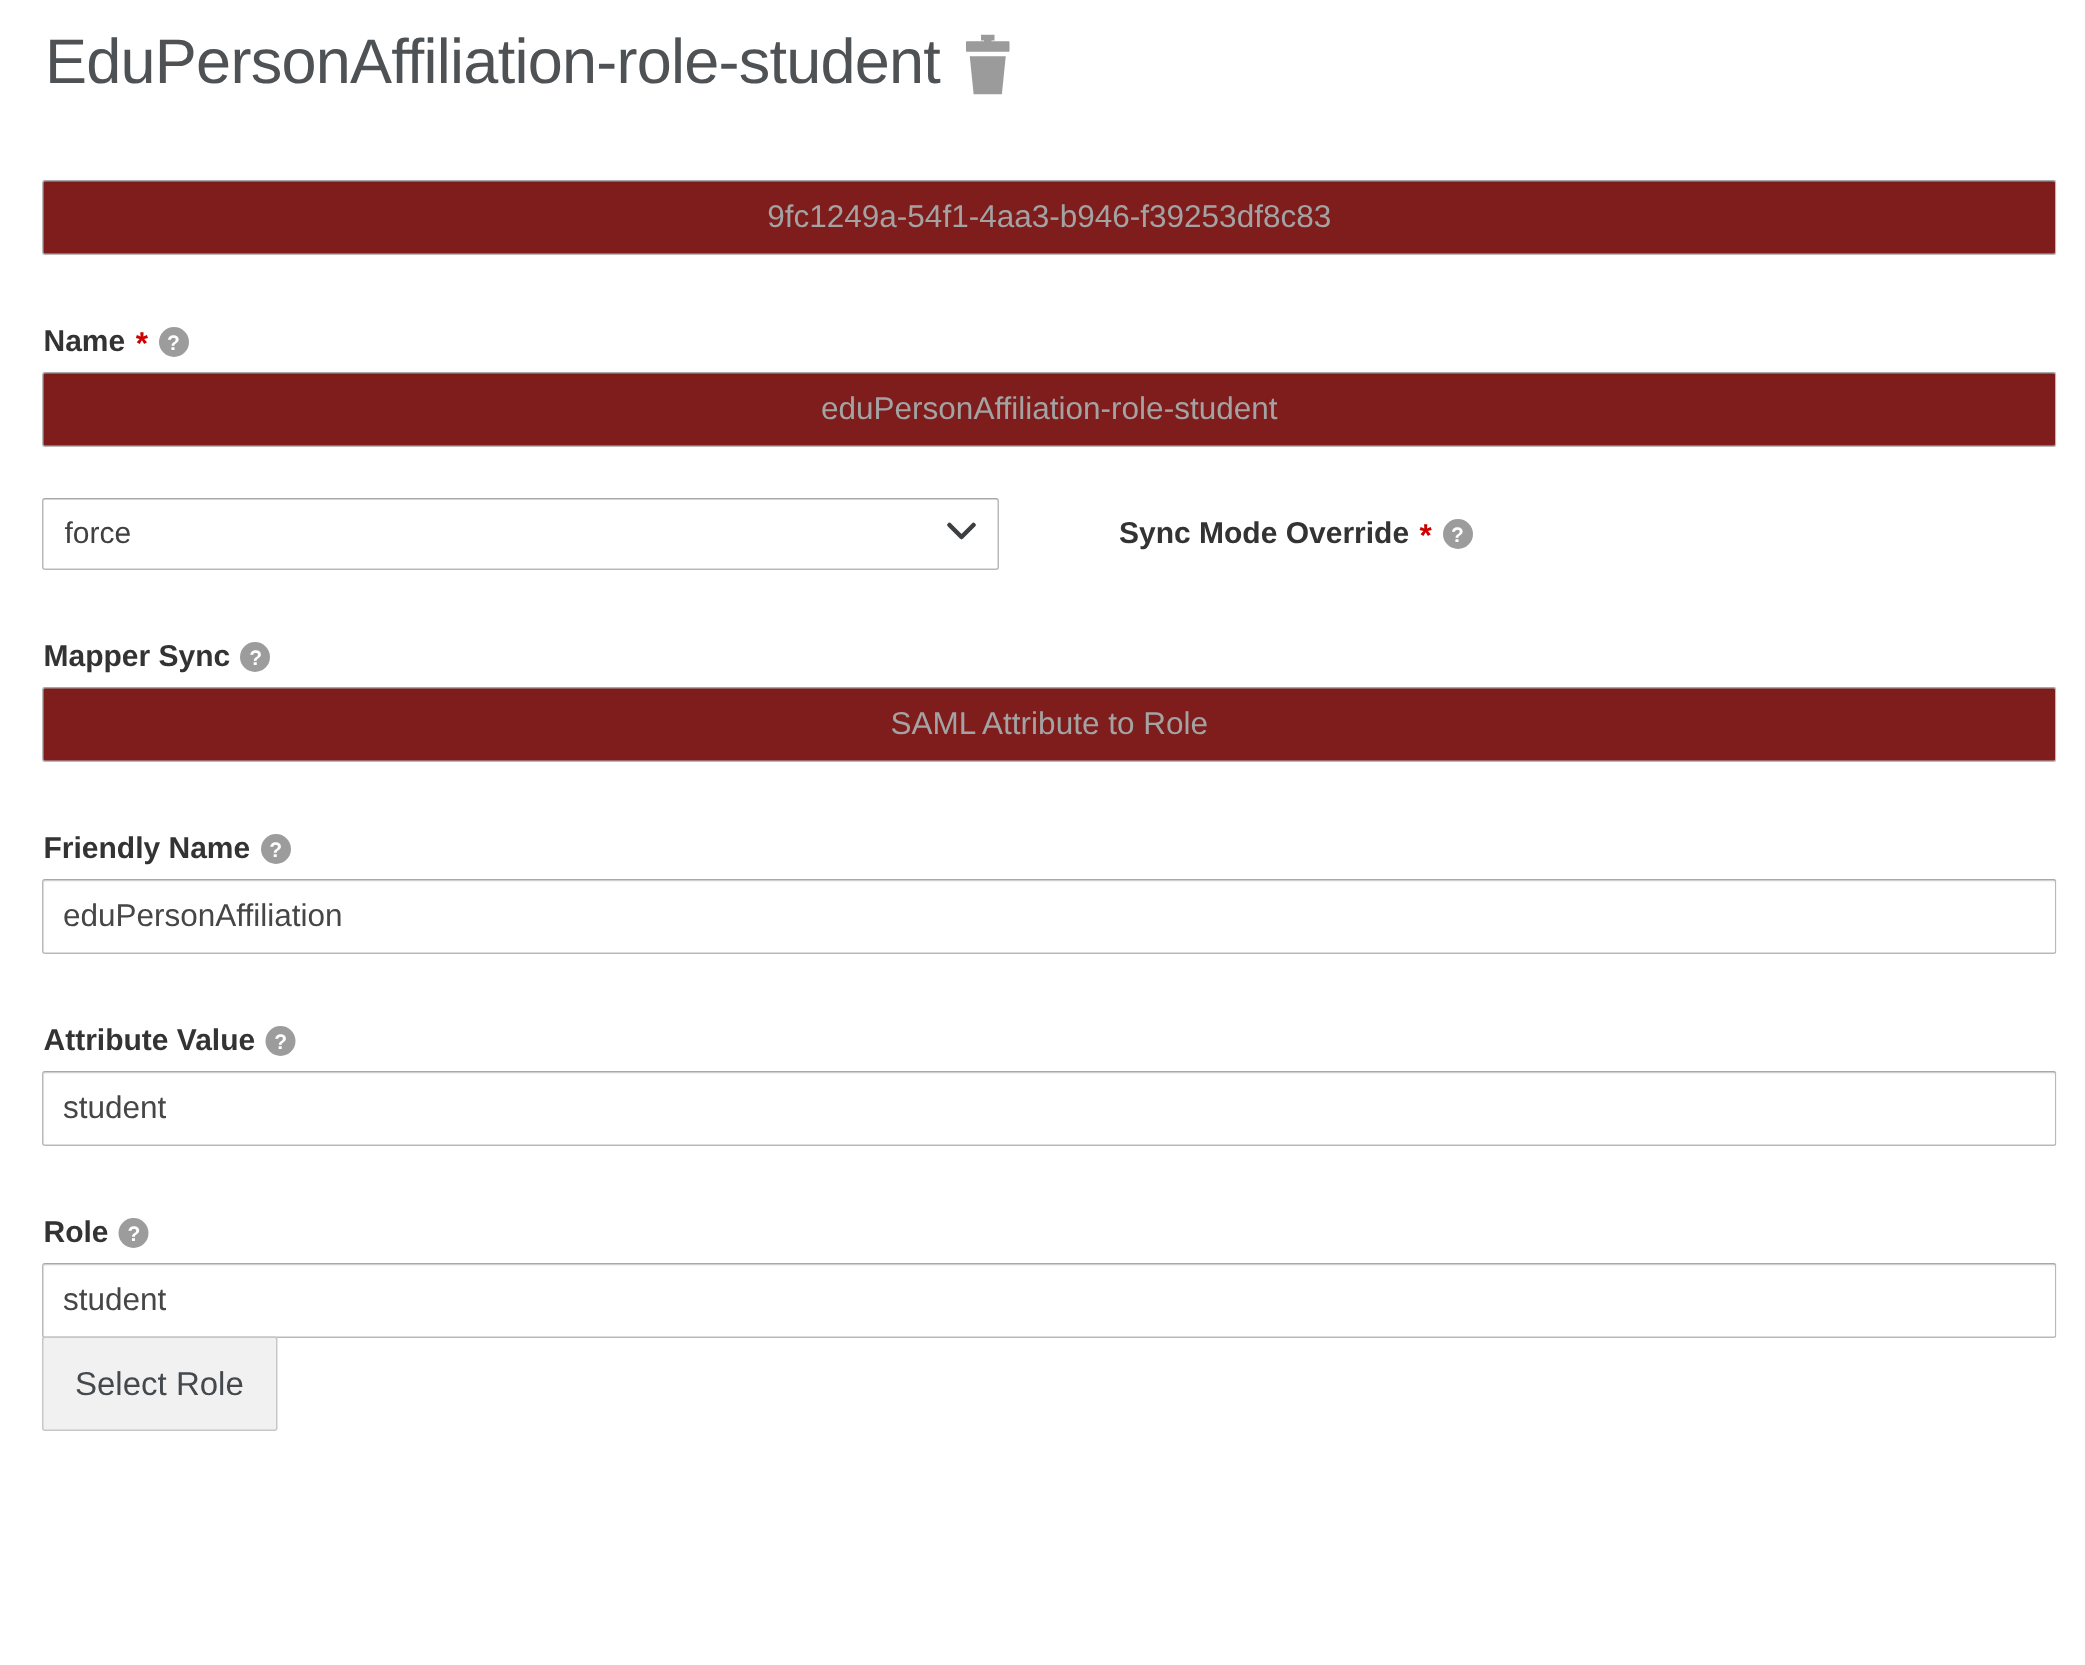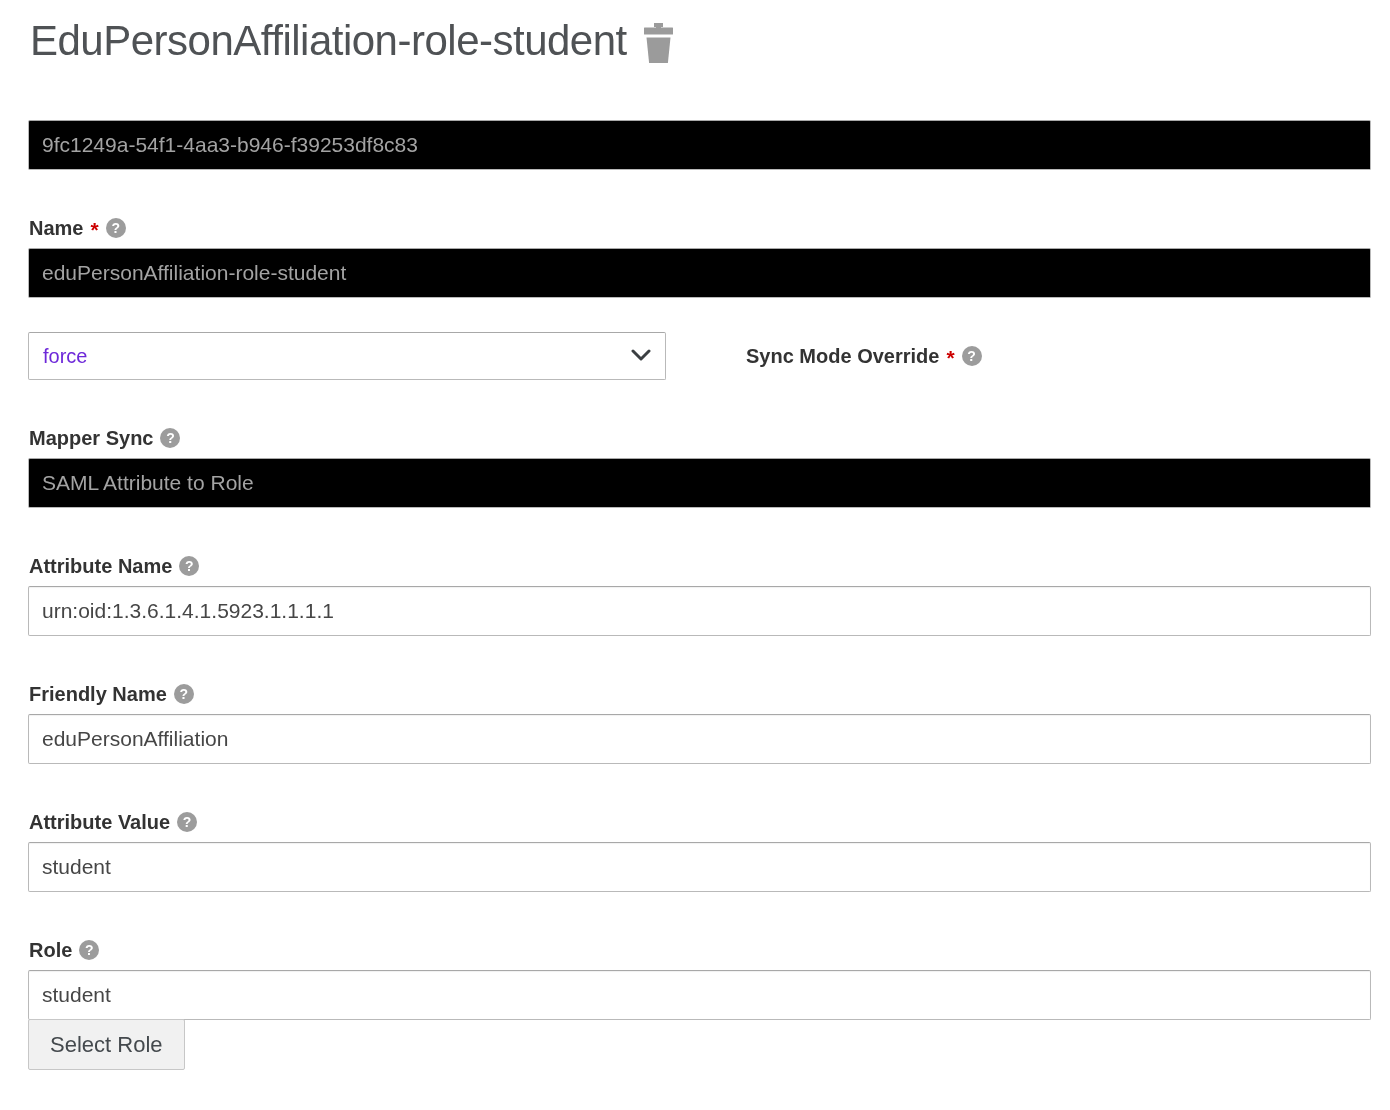--- a/index.html
+++ b/index.html
@@ -81,22 +81,23 @@
     font-size: 21px;
     color: #464646;
     background: #ffffff;
     border: 1px solid #b9b9b9;
     border-top-color: #a8a8a8;
     border-radius: 2px;
     box-shadow: inset 0 1px 1px rgba(0,0,0,0.06);
     outline: none;
   }
   .text-input:disabled {
-    background: #000000;
+    background: #7f1d1d;
     color: #a3a3a3;
+    text-align: center;
   }
 
   
   .sync-row {
     margin-top: 34px;
     display: flex;
     align-items: center;
   }
   .select-wrap {
     position: relative;
@@ -105,42 +106,42 @@
   }
   .select-input {
     appearance: none;
     -webkit-appearance: none;
     -moz-appearance: none;
     width: 100%;
     height: 48px;
     padding: 0 40px 0 14px;
     font-family: "Liberation Sans", sans-serif;
     font-size: 20px;
-    color: #6d28d9;
+    color: #404040;
     background: #ffffff;
     border: 1px solid #b9b9b9;
     border-top-color: #a8a8a8;
     border-radius: 2px;
     cursor: pointer;
     outline: none;
   }
   .select-chevron {
     position: absolute;
     right: 15px; top: 50%;
     transform: translateY(-50%);
     pointer-events: none;
     display: block;
   }
   .sync-label { margin: 0 0 0 80px; text-align: right; }
 
   
   .select-role-btn {
     display: inline-block;
     margin-top: -1px;
-    height: 51px;
+    height: 63px;
     padding: 0 21px;
     font-family: "Liberation Sans", sans-serif;
     font-size: 22px;
     font-weight: 400;
     color: #44494d;
     background: #f1f1f1;
     border: 1px solid #c7c7c7;
     border-radius: 2px;
     cursor: pointer;
   }
@@ -195,27 +196,20 @@
   </div>
 
   <div class="form-group">
     <label class="field-label">
       <span>Mapper Sync</span>
       <span class="help-icon"></span>
     </label>
     <input class="text-input" type="text" disabled="" value="SAML Attribute to Role" style="">
   </div>
 
-  <div class="form-group">
-    <label class="field-label">
-      <span>Attribute Name</span>
-      <span class="help-icon"></span>
-    </label>
-    <input class="text-input" type="text" value="urn:oid:1.3.6.1.4.1.5923.1.1.1.1" style="">
-  </div>
 
   <div class="form-group">
     <label class="field-label">
       <span>Friendly Name</span>
       <span class="help-icon"></span>
     </label>
     <input class="text-input" type="text" value="eduPersonAffiliation" style="">
   </div>
 
   <div class="form-group">

